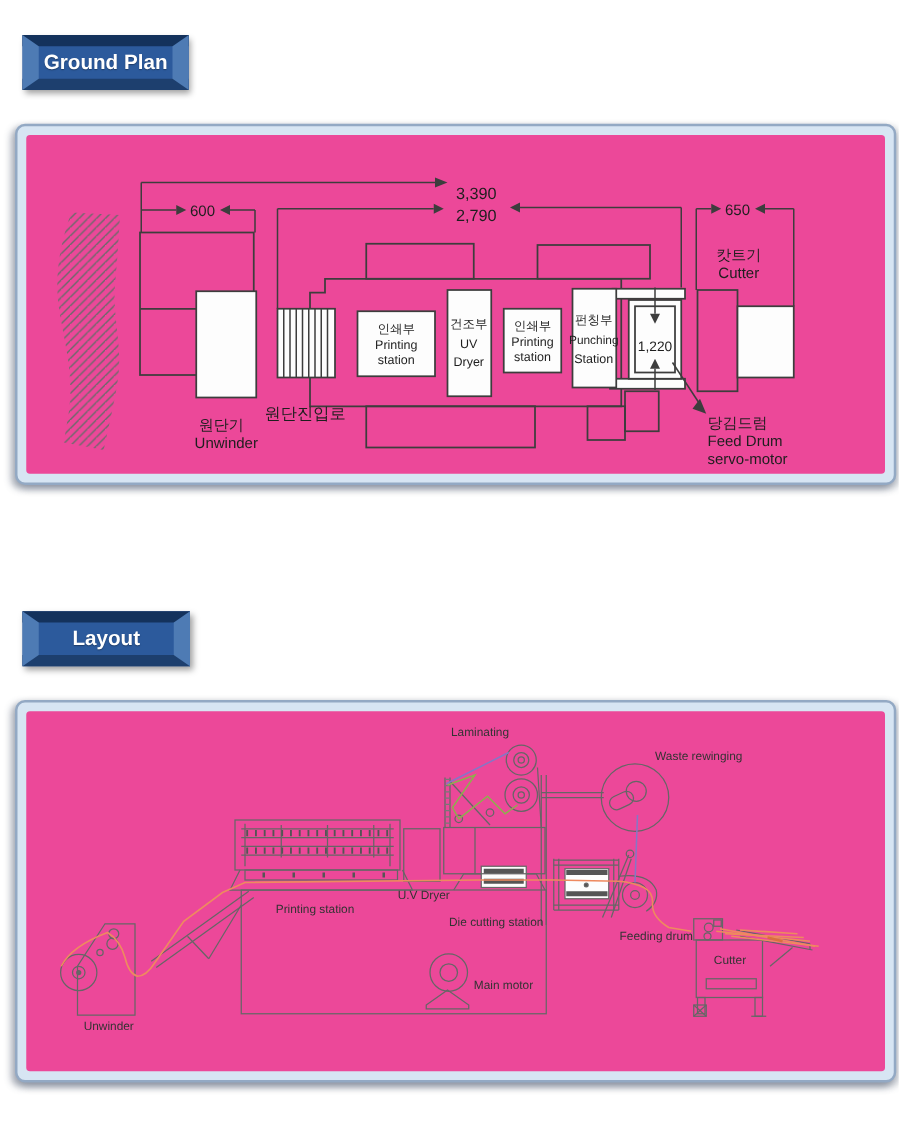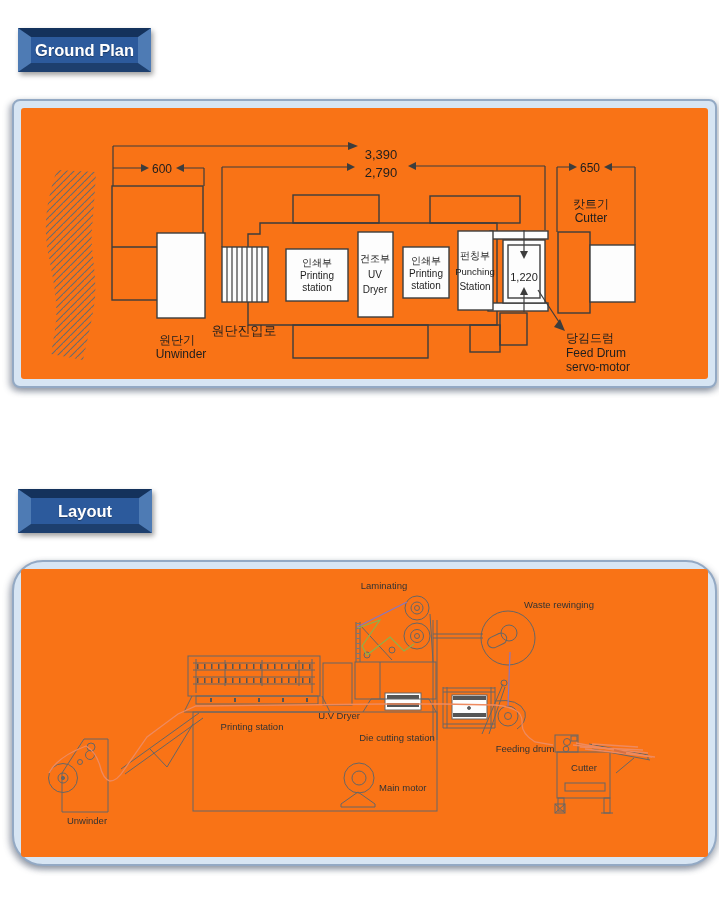--- a/index.html
+++ b/index.html
@@ -17,22 +17,22 @@
     text-shadow:0 1px 1px rgba(0,0,0,.35);
   }
   #btn-ground{left:18px;top:28px;width:133px;height:44px;}
   #btn-layout{left:18px;top:489px;width:134px;height:44px;}
   .frame{
     position:absolute;box-sizing:border-box;left:12px;width:705px;
     border:2px solid #93a9c4;border-radius:8px;background:#d7e5f3;padding:7px;
     box-shadow:-3px 3px 6px rgba(70,82,104,.45), 3px 3px 6px rgba(70,82,104,.3);
   }
   #frame-ground{top:99px;height:289px;}
-  #frame-layout{top:560px;height:306px;border-radius:31px;}
-  .frame-inner{width:100%;height:100%;background:#f97316;border-radius:3px;overflow:hidden;text-align:right;}
+  #frame-layout{top:560px;height:306px;}
+  .frame-inner{width:100%;height:100%;background:#ec4899;border-radius:3px;overflow:hidden;text-align:right;}
   svg{display:block;}
   svg text{font-family:"Liberation Sans", sans-serif;fill:#1e1e1e;stroke:none;}
   .lay text{fill:#333333;}
 </style>
 </head>
 <body>
 
 <div id="btn-ground" class="bevel-btn">Ground Plan</div>
 
 <div id="frame-ground" class="frame">

